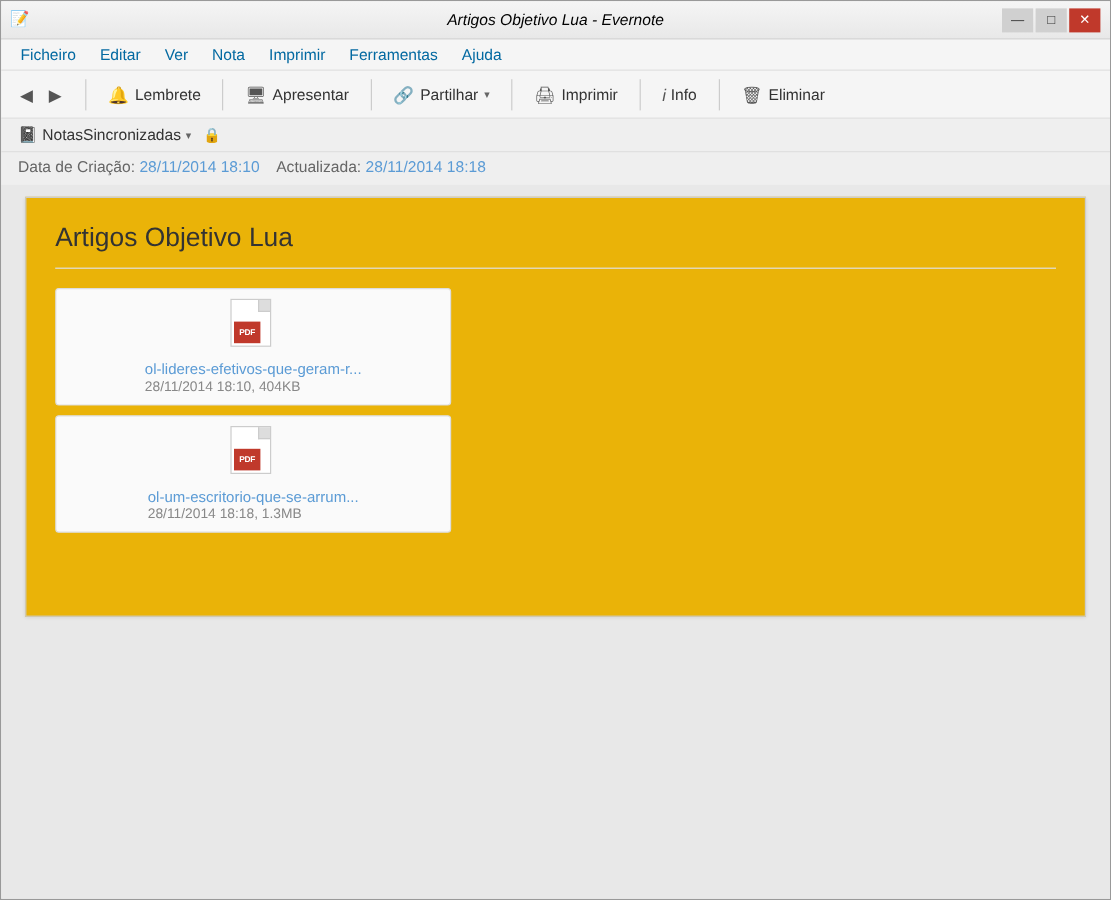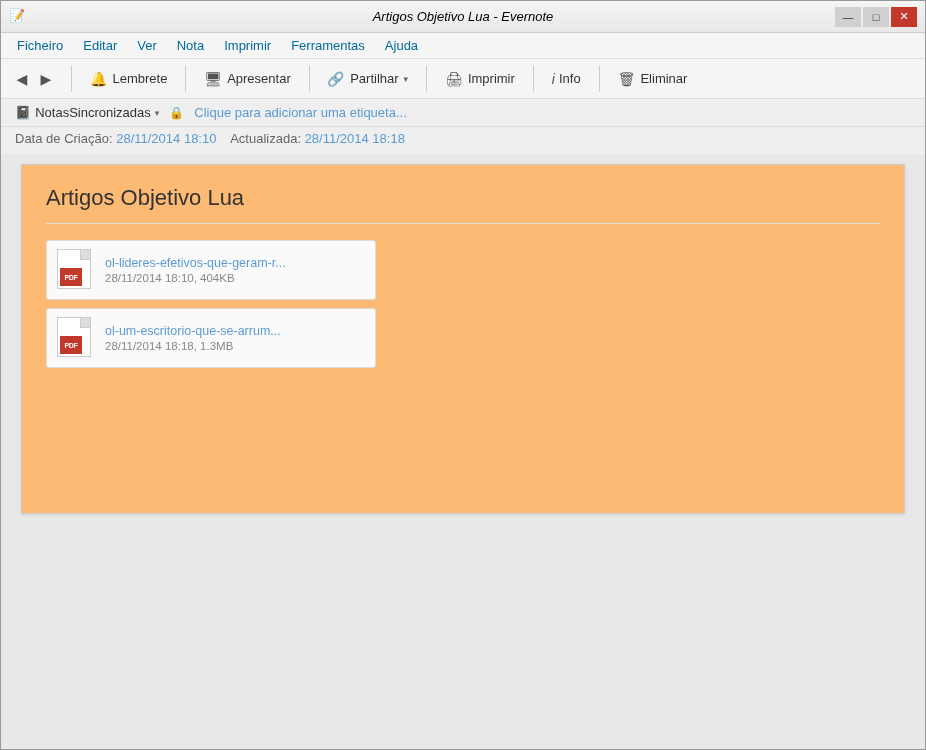--- a/index.html
+++ b/index.html
@@ -216,21 +216,21 @@
     
     .note-content-wrapper {
       flex: 1;
       padding: 10px 20px;
       overflow-y: auto;
       display: flex;
       align-items: flex-start;
       justify-content: center;
     }
     .note-content {
-      background: #fdba74;
+      background: #eab308;
       border: 1px solid #ccc;
       width: 917px;
       min-height: 350px;
       padding: 20px 24px;
       box-shadow: 0 1px 3px rgba(0,0,0,0.1);
     }
     .note-title {
       font-size: 22px;
       color: #333;
       font-weight: normal;
@@ -246,20 +246,21 @@
     .file-item {
       display: flex;
       align-items: center;
       border: 1px solid #ddd;
       border-radius: 3px;
       padding: 8px 10px;
       width: 330px;
       background: #fafafa;
       cursor: pointer;
       gap: 10px;
+      flex-direction: column;
     }
     .file-icon-wrapper {
       width: 38px;
       height: 42px;
       flex-shrink: 0;
       position: relative;
     }
     .file-icon-page {
       width: 34px;
       height: 40px;
@@ -379,21 +380,20 @@
 
   <div class="note-area">
 
     <div class="note-meta-bar">
       <div class="notebook-tag">
         <span class="notebook-icon">📓</span>
         <span>NotasSincronizadas</span>
         <span class="notebook-arrow">▾</span>
       </div>
       <span class="lock-icon">🔒</span>
-      <span class="add-tag-link">Clique para adicionar uma etiqueta...</span>
     </div>
 
     <div class="date-bar">
       <span>Data de Criação:</span>
       <span class="date-val">28/11/2014 18:10</span>
       &nbsp;&nbsp;
       <span>Actualizada:</span>
       <span class="date-val">28/11/2014 18:18</span>
     </div>
 

